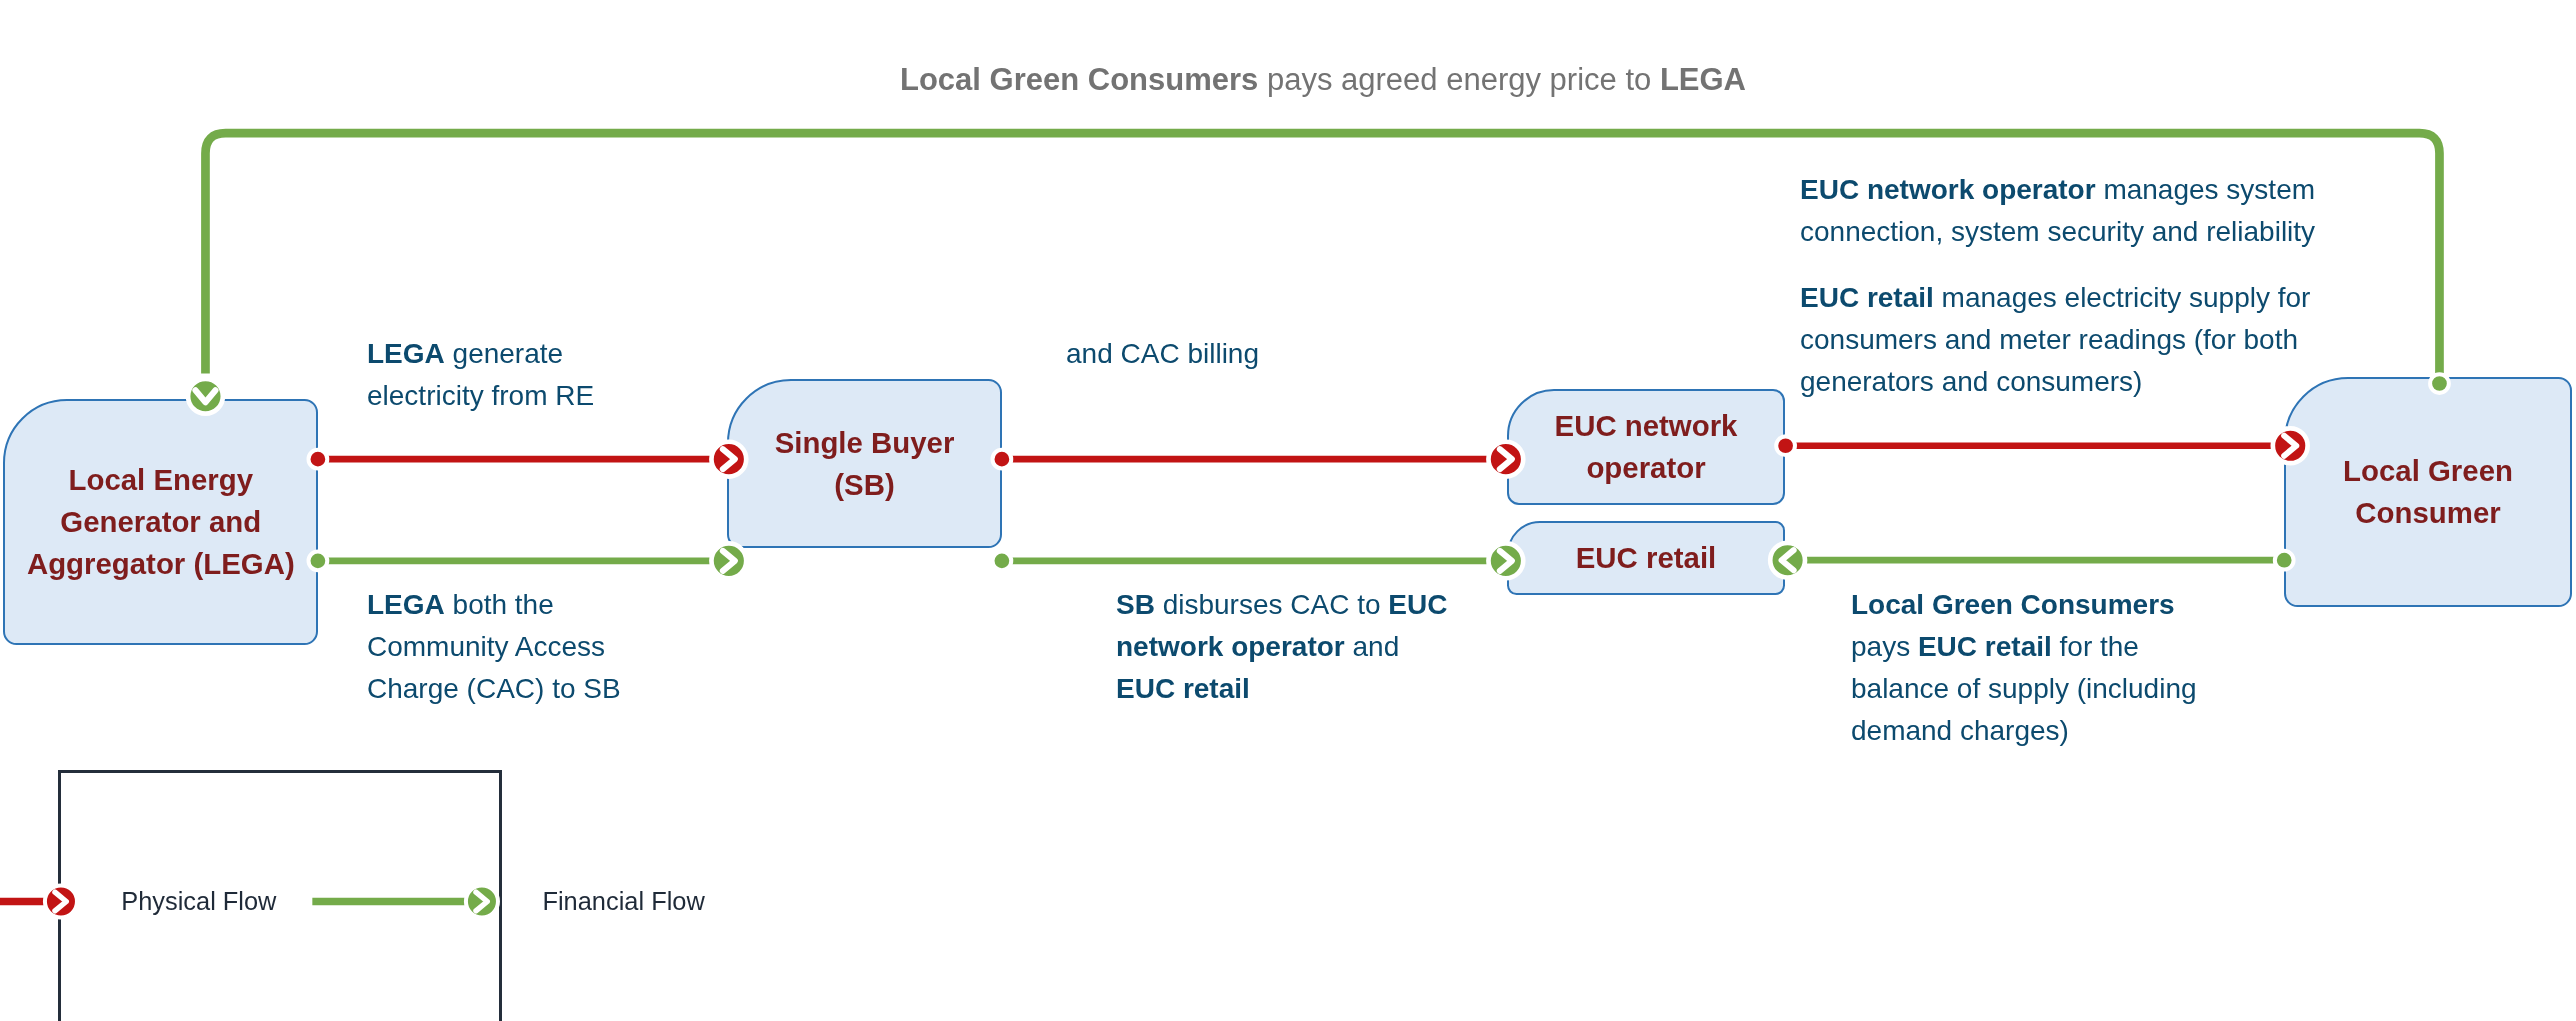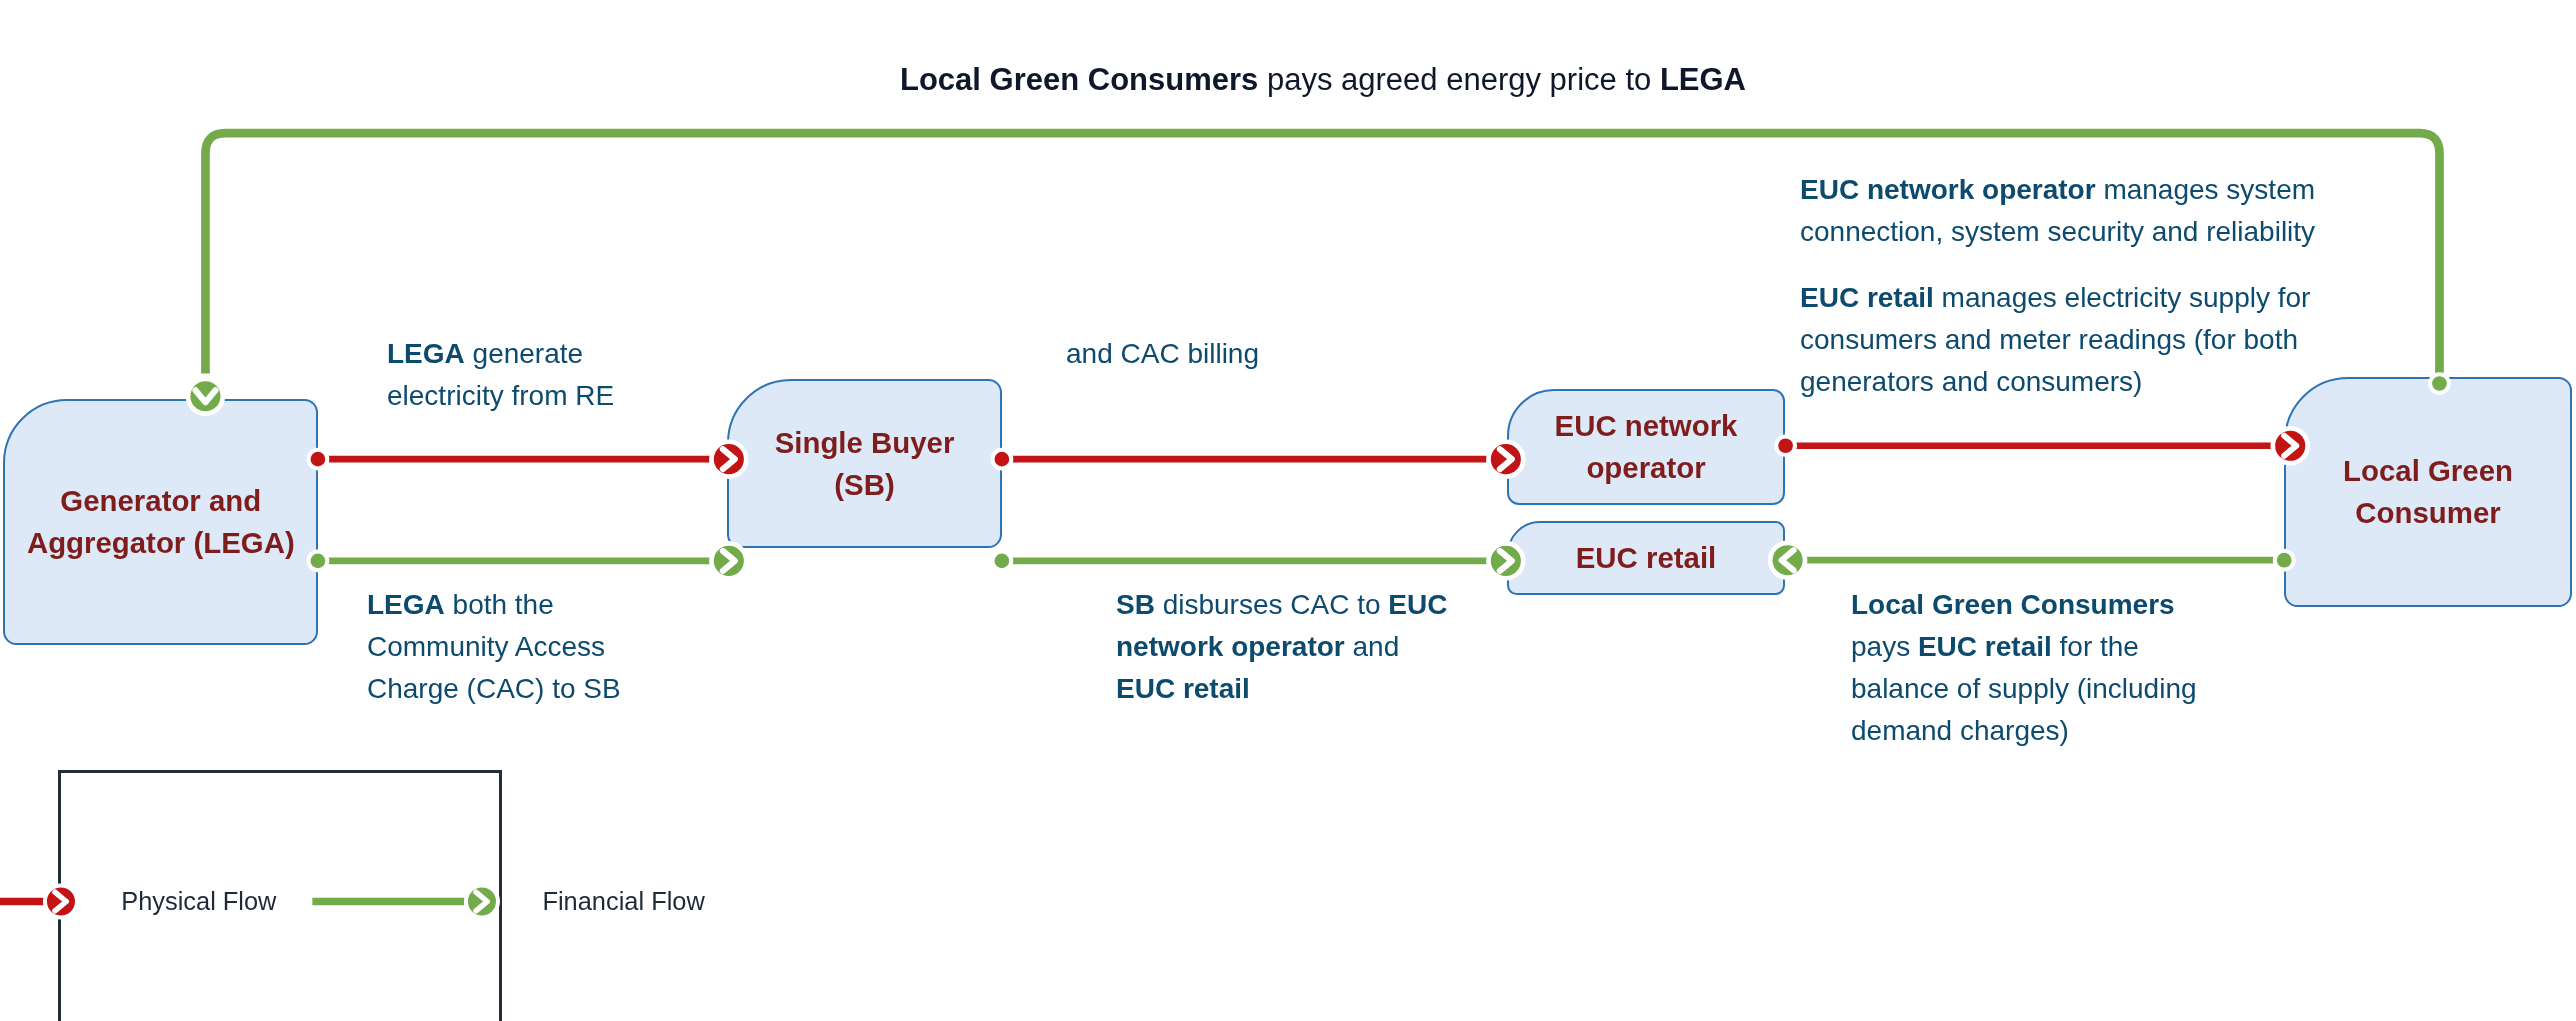--- a/index.html
+++ b/index.html
@@ -61,26 +61,26 @@
     color: #0c4a6e;
     font-size: 28px;
     line-height: 42px;
     white-space: nowrap;
     z-index: 1;
   }
   .anno .b, .title .b { font-weight: bold; }
   .title {
     position: absolute;
     left: 900px; top: 62px;
-    color: #0f172a;
+    color: #737373;
     font-size: 31px;
     white-space: nowrap;
     z-index: 1;
   }
-  .anno-lega-generate { left: 387px;  top: 333px; }
+  .anno-lega-generate { left: 367px;  top: 333px; }
   .anno-sb-manages    { left: 1066px; top: 333px; }
   .anno-euc-network   { left: 1800px; top: 169px; }
   .anno-euc-retail    { left: 1800px; top: 277px; }
   .anno-lega-pays     { left: 367px;  top: 584px; }
   .anno-sb-disburses  { left: 1116px; top: 584px; }
   .anno-lgc-pays      { left: 1851px; top: 584px; }
 
   
   .legend {
     position: absolute;
@@ -109,20 +109,21 @@
 <body>
 
 <div class="stage">
 
   <div class="title">
     <span class="b">Local Green Consumers</span><span> pays agreed energy price to </span><span class="b">LEGA</span>
   </div>
 
   <div class="node node-lega">
     <div>
+      <div>Local Energy</div>
       <div>Generator and</div>
       <div>Aggregator (LEGA)</div>
     </div>
   </div>
 
   <div class="node node-sb">
     <div>
       <div>Single Buyer</div>
       <div>(SB)</div>
     </div>

